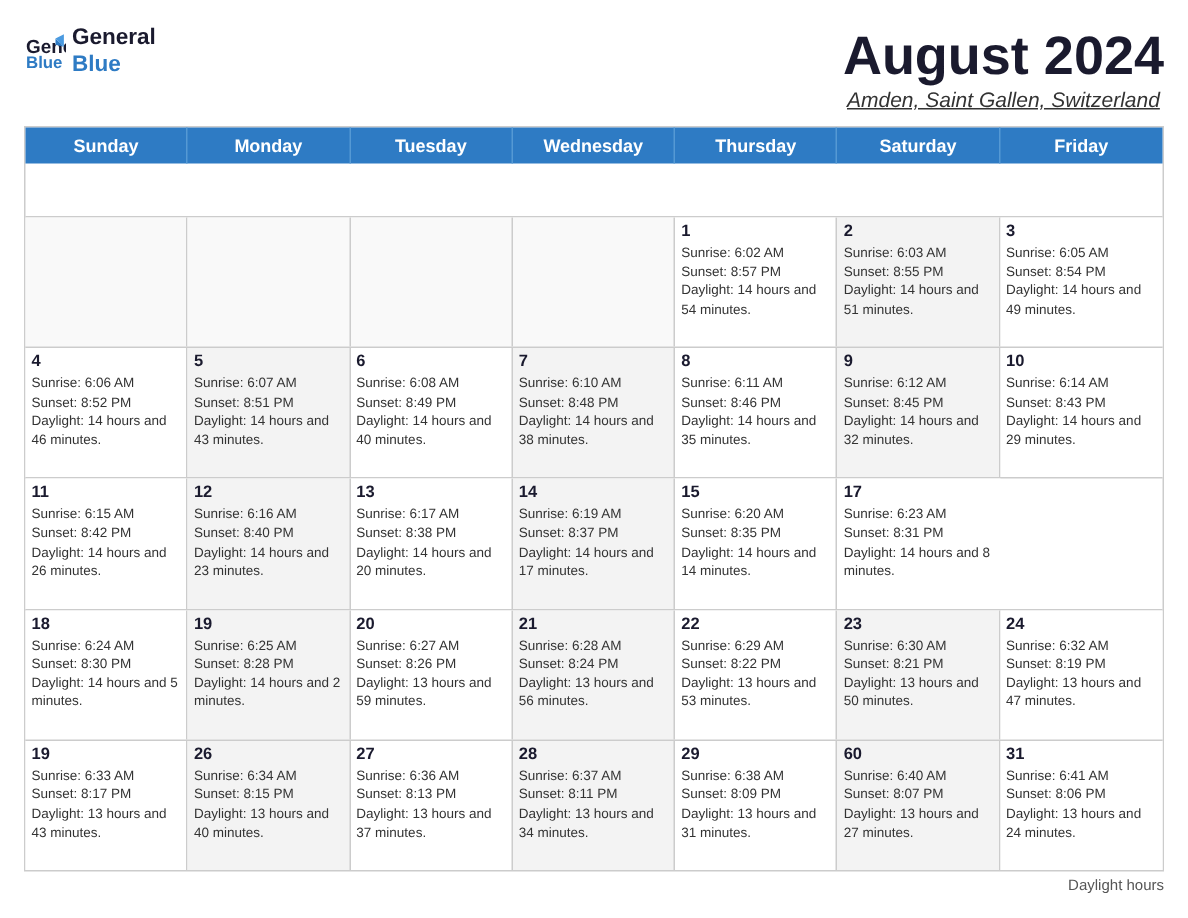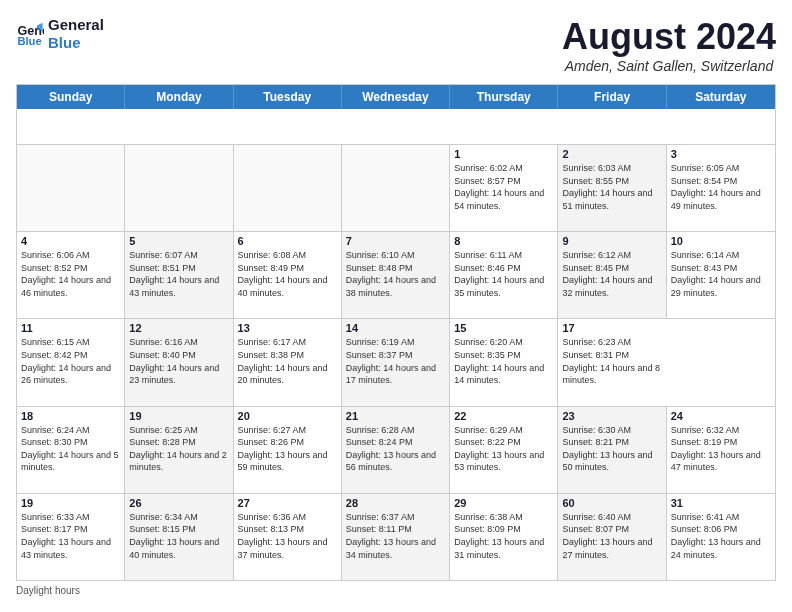--- a/index.html
+++ b/index.html
@@ -37,20 +37,21 @@
     }
     .month-title {
       font-size: 36px;
       font-weight: bold;
       color: #1a1a2e;
     }
     .location {
       font-size: 14px;
       color: #333;
       font-style: italic;
+      text-decoration: underline;
     }
     .calendar {
       flex: 1;
       display: flex;
       flex-direction: column;
       border: 1px solid #ccc;
       gap: 35px;
     }
     .cal-header-row {
       display: grid;
@@ -105,21 +106,21 @@
     }
     .cell-info {
       font-size: 9px;
       line-height: 1.4;
       color: #333;
     }
     .footer-note {
       font-size: 10px;
       color: #555;
       margin-top: 4px;
-      text-align: left;
+      text-align: right;
     }
   </style>
 </head>
 <body>
 
 <div class="page">
   <div class="header">
     <div class="logo">
       <svg class="logo-icon" viewBox="0 0 40 40" xmlns="http://www.w3.org/2000/svg">
         <text x="2" y="22" font-size="18" font-weight="bold" fill="#1a1a2e" font-family="Arial">General</text>
@@ -138,22 +139,22 @@
     </div>
   </div>
 
   <div class="calendar">
     <div class="cal-header-row" id="cal-header">
         <div class="cal-header-cell">Sunday</div>
         <div class="cal-header-cell">Monday</div>
         <div class="cal-header-cell">Tuesday</div>
         <div class="cal-header-cell">Wednesday</div>
         <div class="cal-header-cell">Thursday</div>
+        <div class="cal-header-cell">Saturday</div>
         <div class="cal-header-cell">Friday</div>
-        <div class="cal-header-cell">Saturday</div>
       </div>
     <div class="cal-body" id="cal-body">
         <div class="cal-row">
           <div class="cal-cell empty"></div>
           <div class="cal-cell empty"></div>
           <div class="cal-cell empty"></div>
           <div class="cal-cell empty"></div>
           <div class="cal-cell">
             <div class="day-num">1</div>
             <div class="cell-info">Sunrise: 6:02 AM

